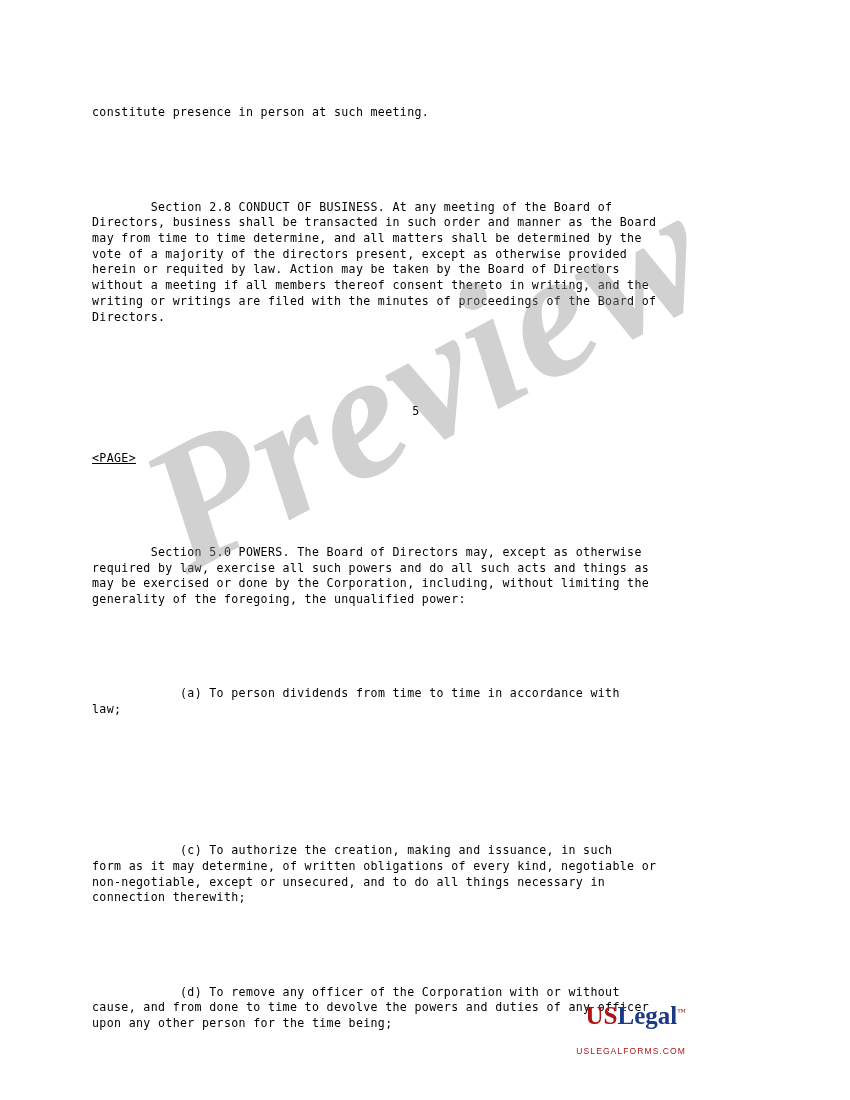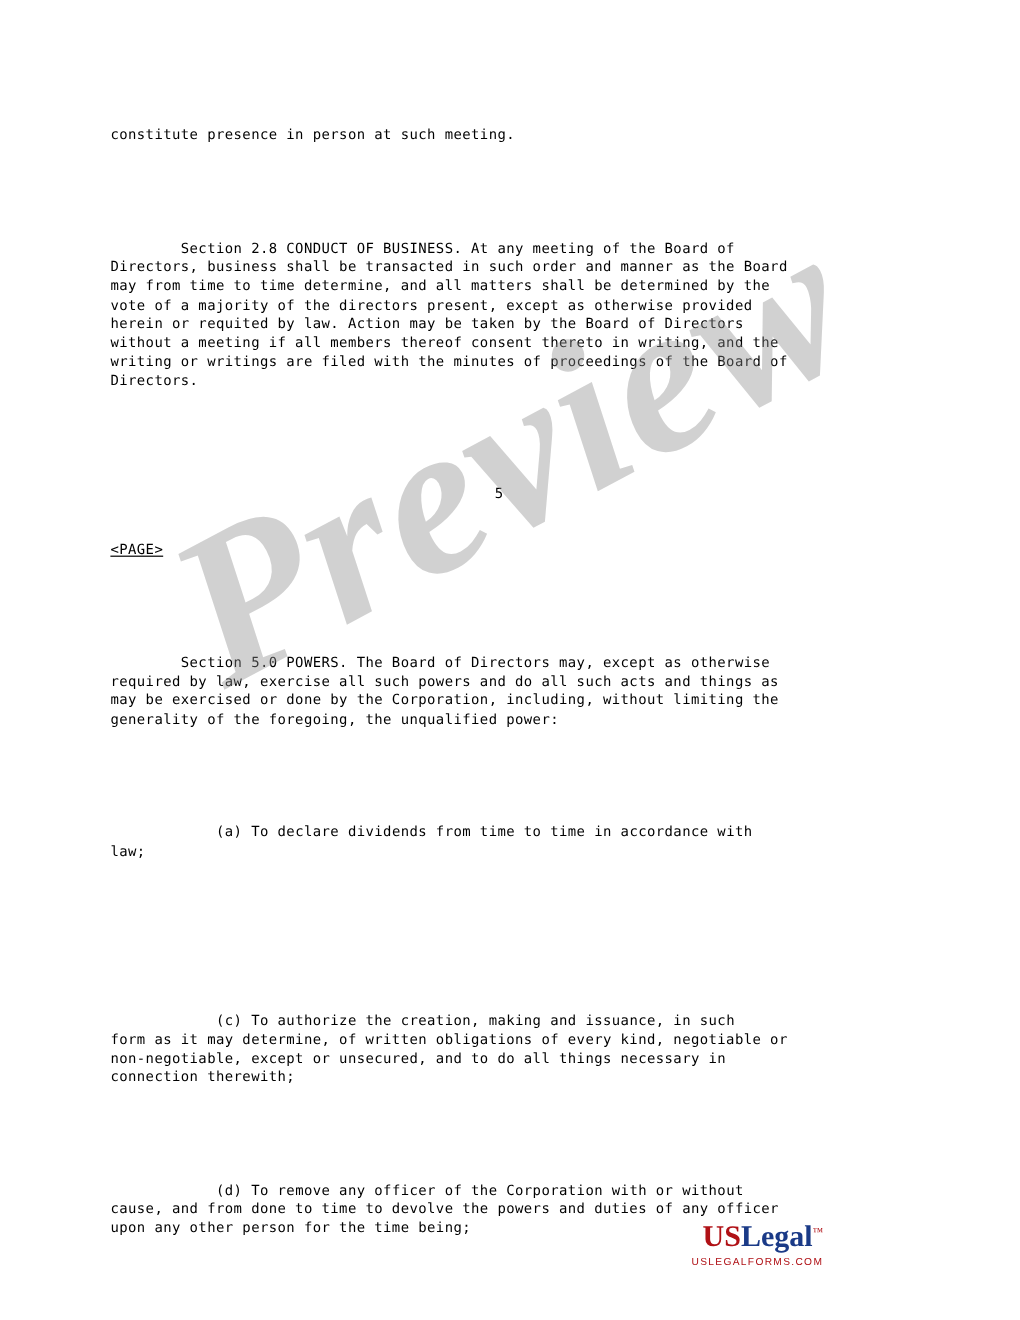--- a/index.html
+++ b/index.html
@@ -91,21 +91,21 @@
     font-size: 9px;
     vertical-align: super;
     font-weight: normal;
     color: #b01116;
   }
   #logo .logo-sub {
     font-family: "Liberation Sans", sans-serif;
     font-size: 8.5px;
     color: #b01116;
     letter-spacing: 1.1px;
-    margin-top: 3px;
+    margin-top: 18px;
     white-space: nowrap;
   }
 </style>
 </head>
 <body>
 
 <div id="page">
 
   <div id="doc">
     <div class="para">constitute presence in person at such meeting.</div>
@@ -120,21 +120,21 @@
 Directors.</div>
     <div class="spacer"></div>
     <div class="pagenum">5</div>
     <div class="pagebreak">&lt;PAGE&gt;</div>
     <div class="spacer"></div>
     <div class="para">        Section 5.0 POWERS. The Board of Directors may, except as otherwise
 required by law, exercise all such powers and do all such acts and things as
 may be exercised or done by the Corporation, including, without limiting the
 generality of the foregoing, the unqualified power:</div>
     <div class="spacer"></div>
-    <div class="para">            (a) To declare dividends from time to time in accordance with
+    <div class="para">            (a) To person dividends from time to time in accordance with
 law;</div>
     <div class="spacer"></div>
     <div class="spacer"></div>
     <div class="para">            (c) To authorize the creation, making and issuance, in such
 form as it may determine, of written obligations of every kind, negotiable or
 non-negotiable, except or unsecured, and to do all things necessary in
 connection therewith;</div>
     <div class="spacer"></div>
     <div class="para">            (d) To remove any officer of the Corporation with or without
 cause, and from done to time to devolve the powers and duties of any officer

